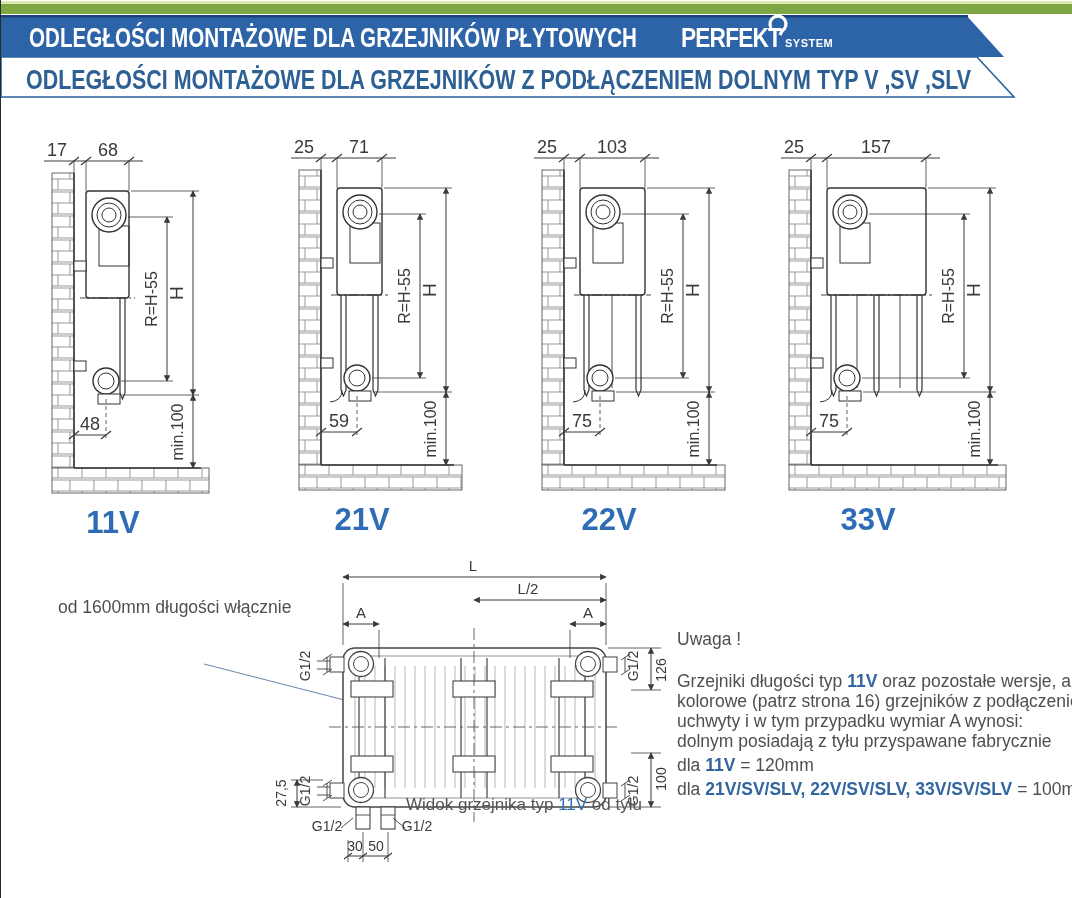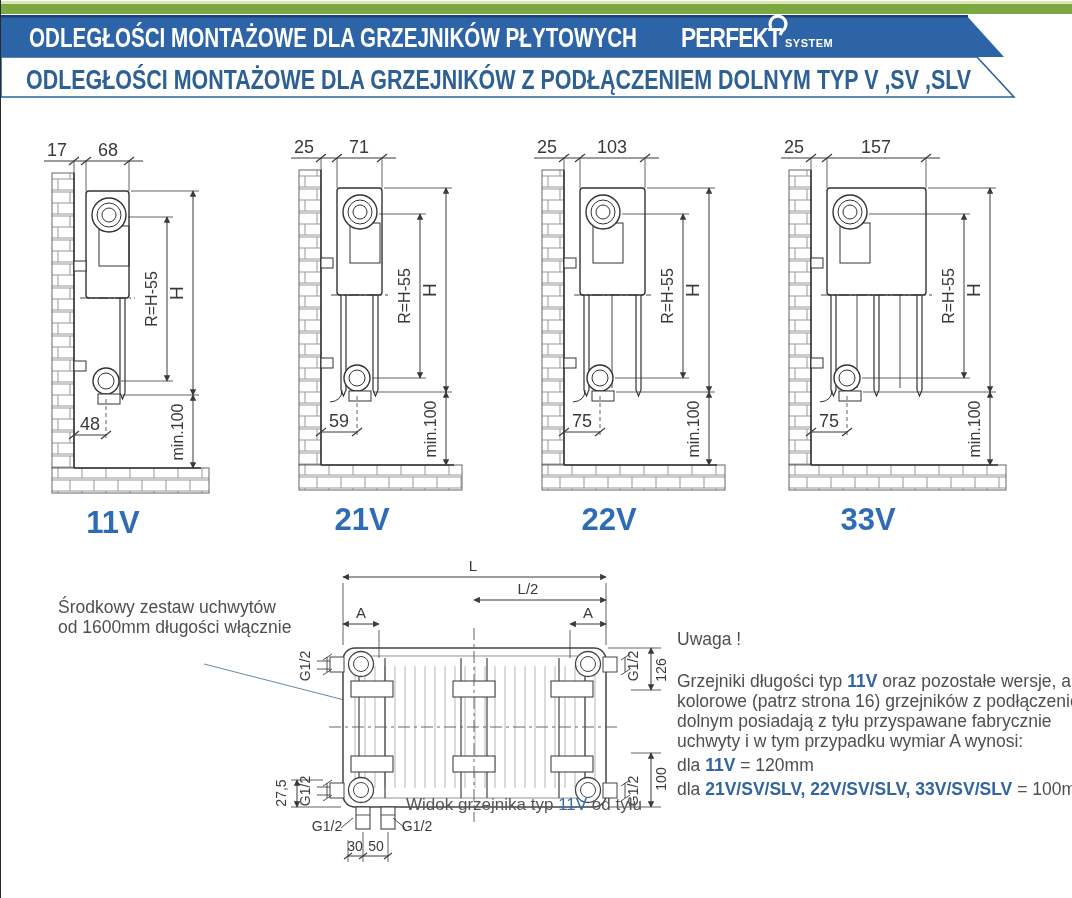--- a/index.html
+++ b/index.html
@@ -275,21 +275,20 @@
         <text class="drot" transform="rotate(-90 201 156)" x="201" y="156">R=H-55</text>
         <text class="dH" transform="rotate(-90 227 150)" x="227" y="150">H</text>
         <text class="drot" transform="rotate(-90 227 289)" x="227" y="289">min.100</text>
         <text class="dlab" x="76" y="287">75</text>
       </g>
       <text class="tlab" x="115" y="390">33V</text>
     </svg>
   </div>
 
   <div class="abs note" style="left:57px;top:597px">
-    <div class="noteline">Środkowy zestaw uchwytów</div>
     <div class="noteline">od 1600mm długości włącznie</div>
   </div>
 
   <svg class="abs" style="left:190px;top:555px" width="485" height="343" viewBox="190 555 485 343">
     <defs>
       <marker id="ar5" viewBox="0 0 10 10" refX="9" refY="5" markerWidth="6.5" markerHeight="6.5" orient="auto-start-reverse">
         <path d="M0 0L10 5L0 10z" fill="#3a3a3a"></path>
       </marker>
     </defs>
     <line x1="203" y1="664" x2="585" y2="762" stroke="#6688aa" stroke-width="1"></line>
@@ -378,21 +377,21 @@
 
   <div class="abs caption" style="left:405px;top:795px">
     <span>Widok grzejnika typ </span><span class="blue-reg">11V</span><span> od tyłu</span>
   </div>
 
   <div class="abs note" style="left:676px;top:629px;width:390px">
     <div>Uwaga !</div>
     <div style="height:22px"></div>
     <div class="noteline"><span>Grzejniki długości typ </span><span class="blue">11V</span><span> oraz pozostałe wersje, ale</span></div>
     <div class="noteline">kolorowe (patrz strona 16) grzejników z podłączeniem</div>
+    <div class="noteline">uchwyty i w tym przypadku wymiar A wynosi:</div>
     <div class="noteline">dolnym posiadają z tyłu przyspawane fabrycznie</div>
-    <div class="noteline">uchwyty i w tym przypadku wymiar A wynosi:</div>
     <div class="gap-s"></div>
     <div class="noteline"><span>dla </span><span class="blue">11V</span><span> = 120mm</span></div>
     <div class="gap-s"></div>
     <div class="noteline"><span>dla </span><span class="blue">21V/SV/SLV, 22V/SV/SLV, 33V/SV/SLV</span><span> = 100mm</span></div>
   </div>
 
 </div>
 
 </body></html>

